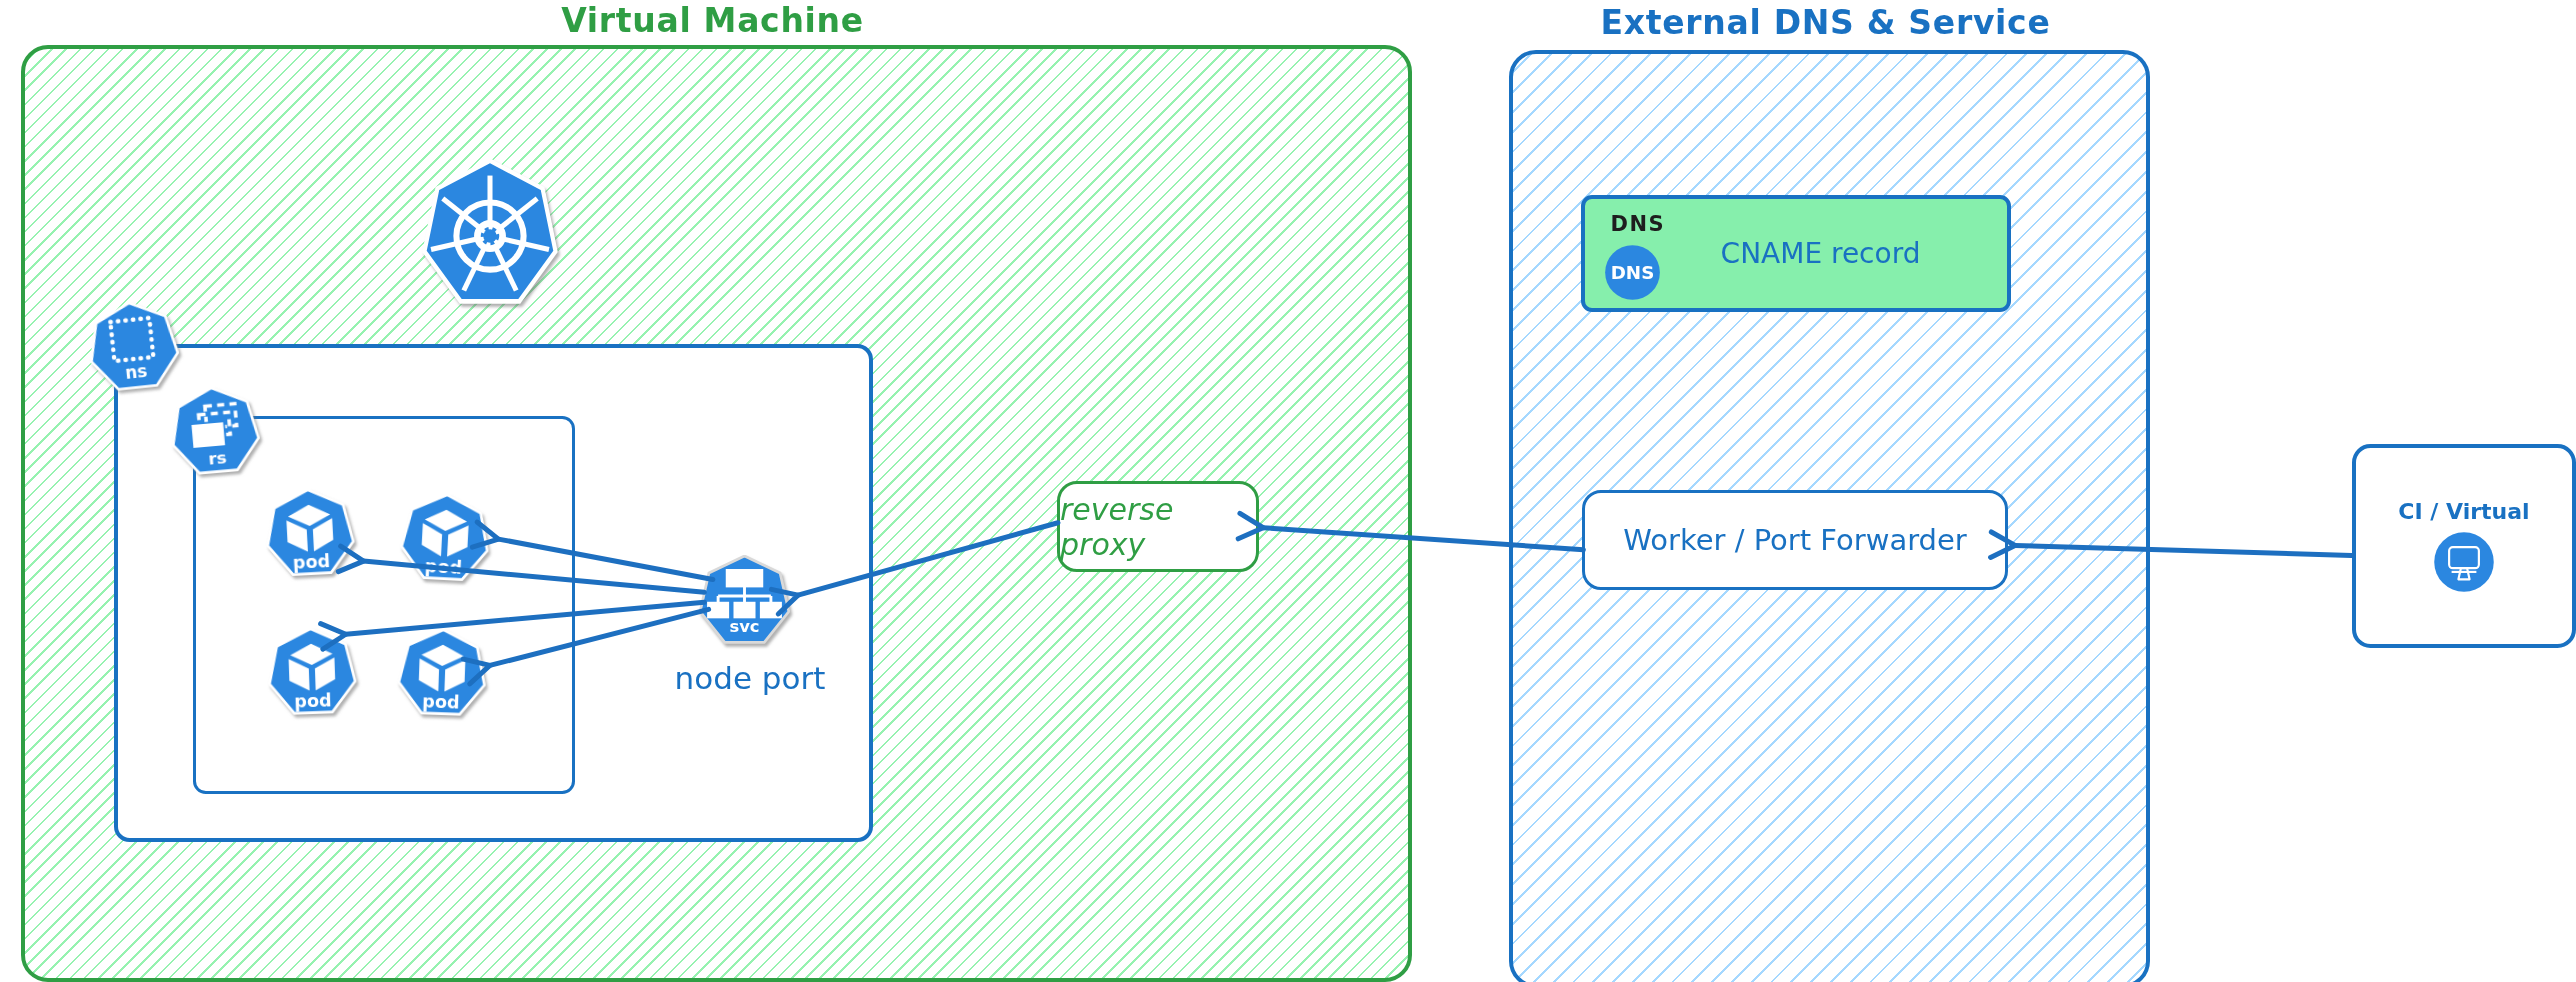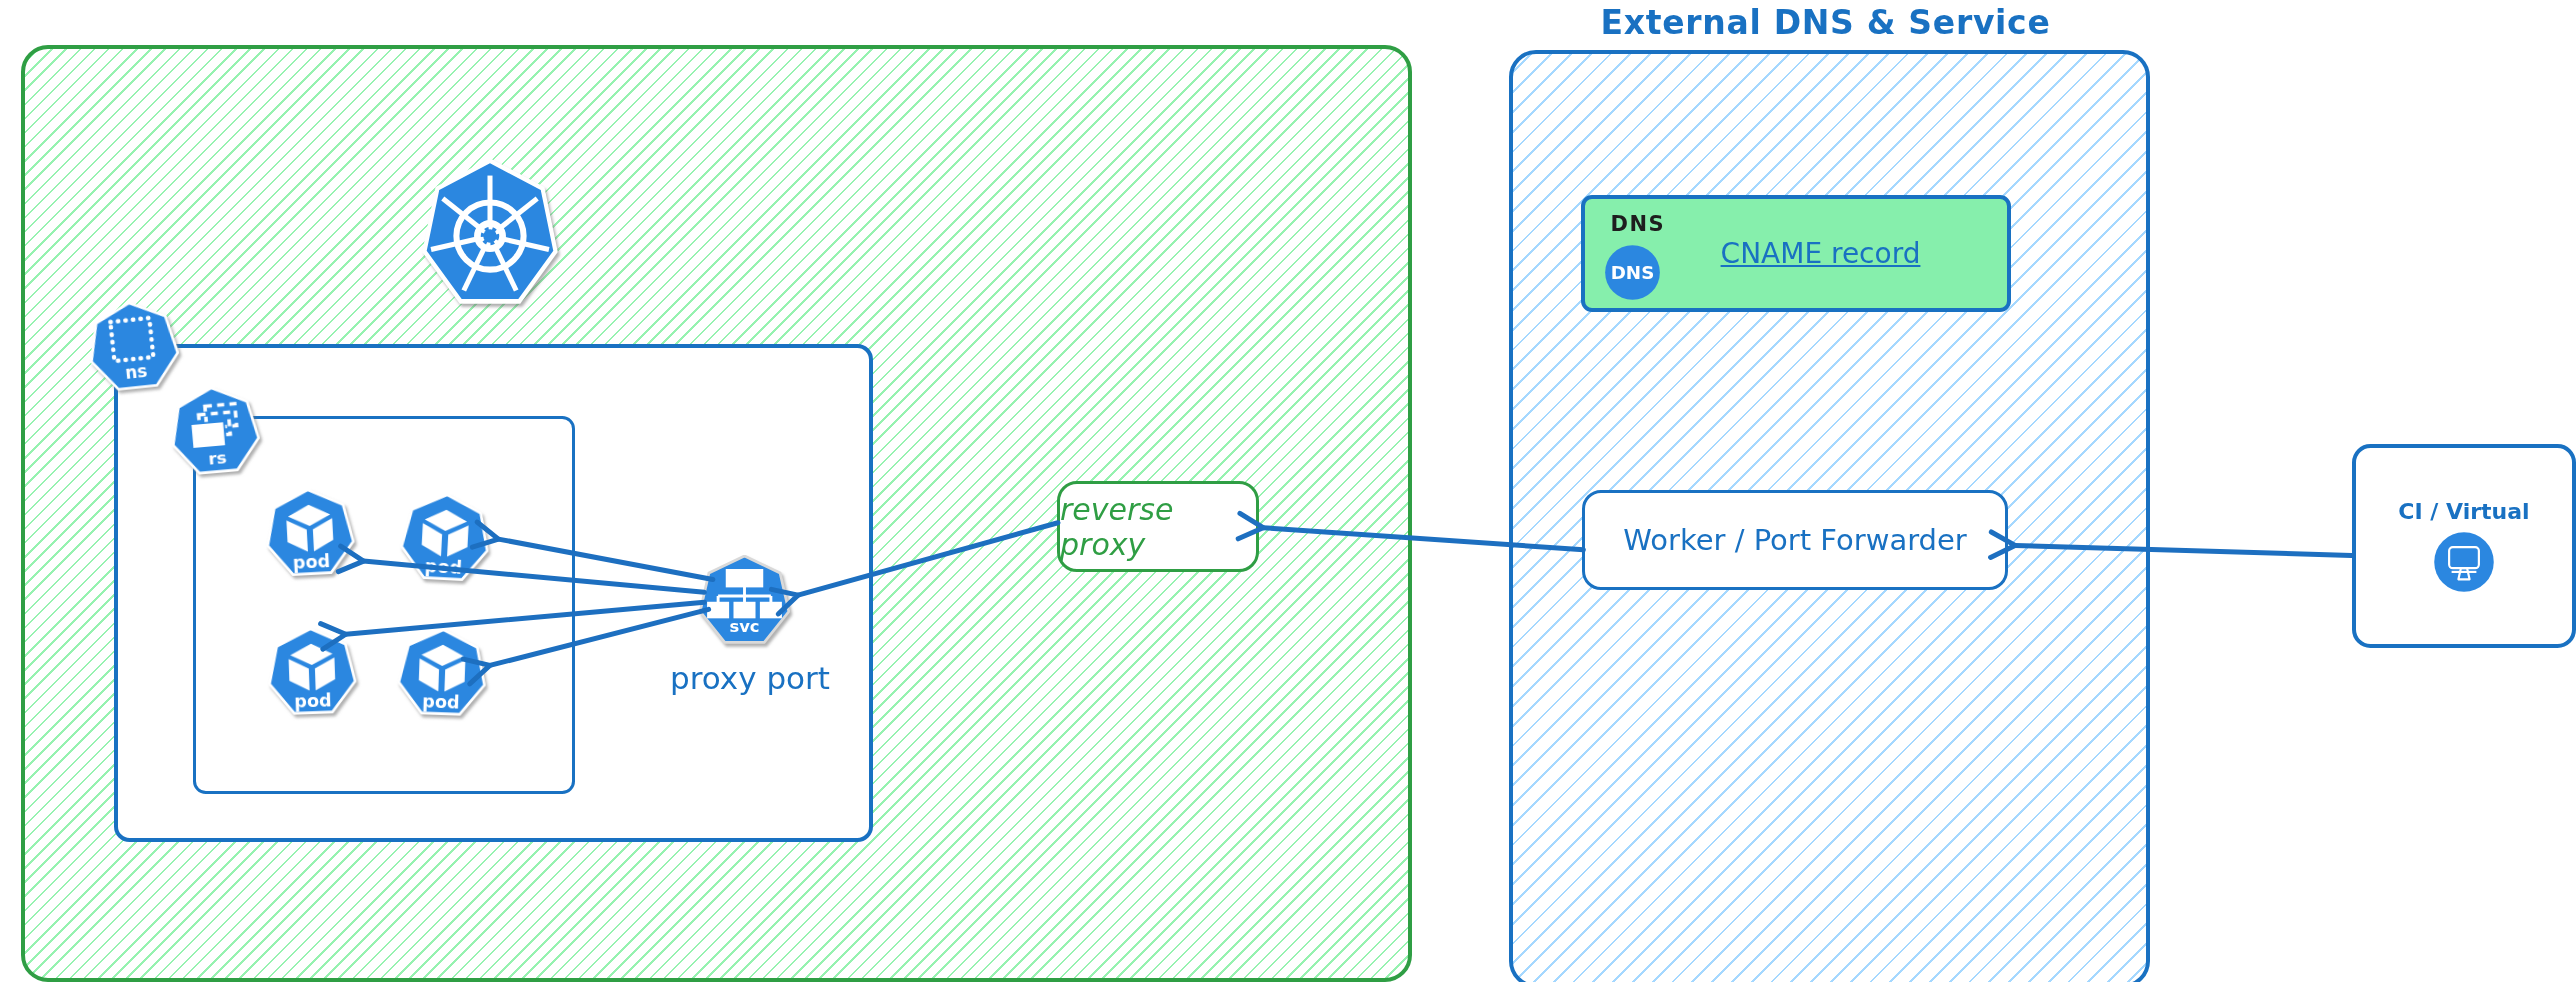--- a/index.html
+++ b/index.html
@@ -45,31 +45,32 @@
     display:flex;align-items:center;justify-content:center;
     font-size:29px;color:#1971c2;
   }
   .ci-box{
     left:2352px;top:444px;width:216px;height:196px;
     background:#ffffff;border:4.3px solid #1971c2;border-radius:18.5px;
     display:flex;flex-direction:column;align-items:center;justify-content:center;gap:7px;
   }
   .ci-label{font-size:22px;color:#1971c2;font-weight:bold;}
   .dns-tag{left:25.6px;top:12.8px;font-size:21px;color:#1e1e1e;font-weight:bold;letter-spacing:1.4px;}
-  .cname-label{left:78px;top:0;width:315px;height:109px;display:flex;align-items:center;justify-content:center;font-size:28px;color:#1971c2;text-decoration:underline;}
+  .cname-label{left:78px;top:0;width:315px;height:109px;display:flex;align-items:center;justify-content:center;font-size:28px;color:#1971c2;}
   .node-port-label{left:661px;top:660px;width:178px;text-align:center;font-size:31px;color:#1971c2;}
   .hepta{filter:drop-shadow(2.8px 3.6px 1.4px rgba(110,110,110,0.55));}
   svg{font-family:inherit;}
   svg text{font-weight:bold;}
 </style>
 </head>
 <body>
 
 <div id="canvas">
 
+  <div class="abs group-title green" style="left:21px;top:1.4px;width:1383px;">Virtual Machine</div>
   <div class="abs vm-box"></div>
 
   <div class="abs group-title blue" style="left:1509px;top:2.8px;width:633px;">External DNS &amp; Service</div>
   <div class="abs ext-box"></div>
 
   <div class="abs ns-box"></div>
   <div class="abs rs-box"></div>
 
   <svg class="abs hepta" style="left:406px;top:146px;" width="168" height="170" viewBox="0 0 100 100">
     <polygon points="50,2 81.3,17 89,51 67.4,78.1 32.6,78.1 11,51 18.7,17" transform="translate(0,6) scale(1,1.1)" fill="#2b87e0" stroke="#ffffff" stroke-width="2.5"></polygon>
@@ -139,21 +140,21 @@
       <line x1="21" y1="45" x2="21" y2="53"></line>
       <line x1="50" y1="45" x2="50" y2="53"></line>
       <line x1="79" y1="45" x2="79" y2="53"></line>
       <rect x="10.5" y="53" width="21" height="15" fill="#ffffff"></rect>
       <rect x="39.5" y="53" width="21" height="15" fill="#ffffff"></rect>
       <rect x="68.5" y="53" width="21" height="15" fill="#ffffff"></rect>
     </g>
     <text x="50" y="85" text-anchor="middle" font-size="18" fill="#ffffff">svc</text>
   </svg>
 
-  <div class="abs node-port-label">proxy port</div>
+  <div class="abs node-port-label">node port</div>
 
   <div class="abs rp-box">
     <span>reverse proxy</span>
   </div>
 
   <div class="abs dns-box">
     <div class="abs dns-tag">DNS</div>
     <svg class="abs" style="left:18.5px;top:45px;" width="57" height="57" viewBox="0 0 100 100">
       <circle cx="50" cy="50" r="48" fill="#2b87e0"></circle>
       <text x="50" y="61" text-anchor="middle" font-size="32" fill="#ffffff">DNS</text>

